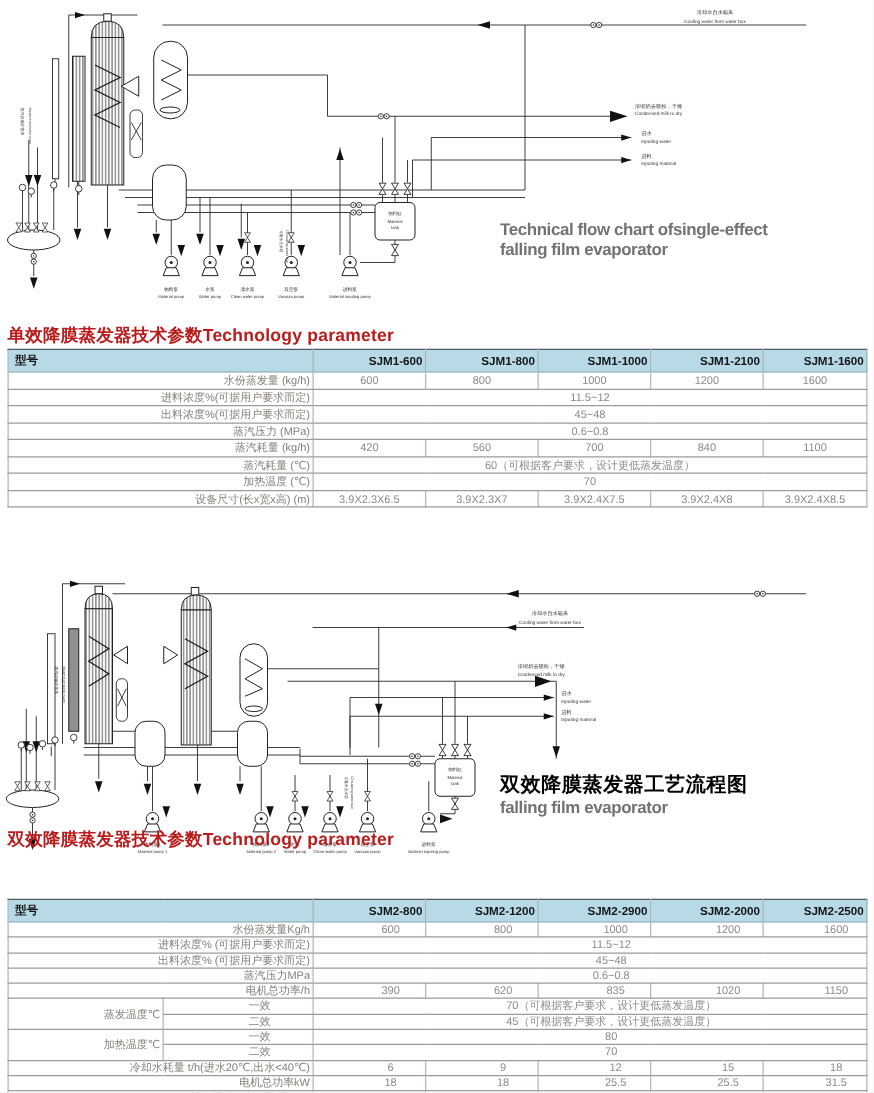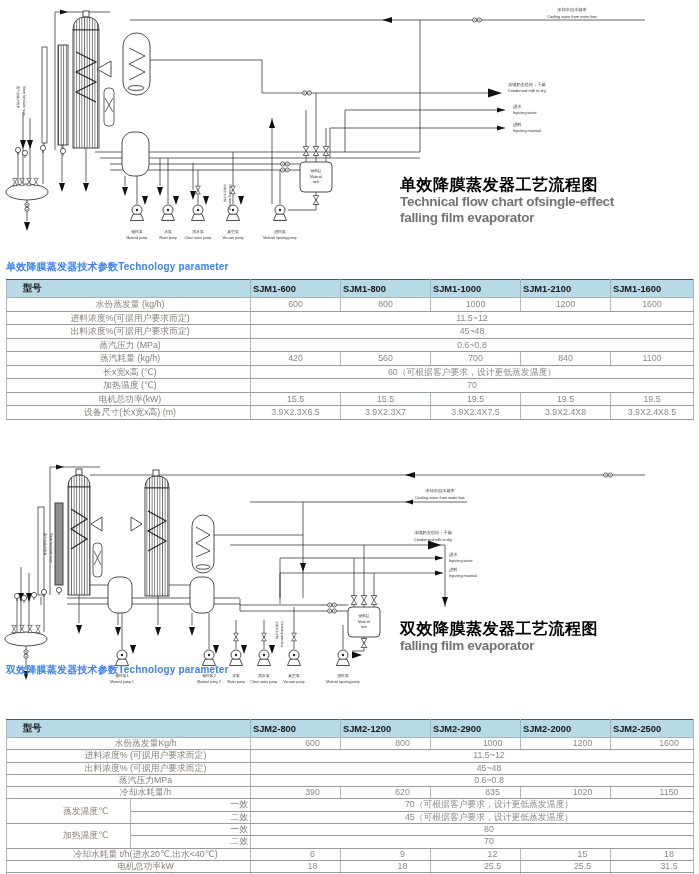--- a/index.html
+++ b/index.html
@@ -3,30 +3,30 @@
 <meta charset="utf-8">
 <style>
   html,body{margin:0;padding:0;background:#e8e8e8;}
   .page{position:relative;width:699px;height:874px;background:#fff;overflow:hidden;
         font-family:"Liberation Sans","DejaVu Sans",sans-serif;color:#222;}
   .abs{position:absolute;}
   svg{display:block;}
   svg text{font-family:"Liberation Sans","DejaVu Sans",sans-serif;fill:#333;}
   .dtitle .zh{font-size:16px;font-weight:700;color:#000;letter-spacing:.5px;line-height:18px;}
   .dtitle .en{font-size:13.5px;font-weight:700;color:#737373;letter-spacing:-.3px;line-height:15.5px;}
-  .sect-heading{font-size:10px;font-weight:700;color:#3b82f6;letter-spacing:.2px;}
+  .sect-heading{font-size:14px;font-weight:700;color:#b91c1c;letter-spacing:.2px;}
   table.param{border-collapse:collapse;table-layout:fixed;width:687px;background:#fff;}
   table.param th{background:#b7dae6;color:#161616;font-size:9.3px;font-weight:700;
-      border:1px solid #9fb6bf;border-top:1.6px solid #4d5a60;padding:2px 2px;height:11px;text-align:left;}
-  table.param th.lab{text-align:left;padding-left:16px;margin-top:40px;}
+      border:1px solid #9fb6bf;border-top:1.6px solid #4d5a60;padding:2px 2px;height:11px;text-align:right;}
+  table.param th.lab{text-align:left;padding-left:5px;margin-top:40px;}
   table.param td{border:1px solid #a7bcc4;border-top:1px solid #9c9c9c;border-bottom:1px solid #9c9c9c;
       font-size:8.8px;color:#8a8a8a;text-align:center;padding:1px 2px;line-height:10.5px;height:10.5px;
       white-space:nowrap;overflow:hidden;}
-  table.param td.lab{text-align:center;padding-left:5px;color:#857f78;}
-  table.param td.sub{text-align:right;padding-left:14px;color:#857f78;}
+  table.param td.lab{text-align:right;padding-left:5px;color:#857f78;}
+  table.param td.sub{text-align:center;padding-left:14px;color:#857f78;}
   #table2 td{height:9.3px;line-height:9.3px;padding-left:36px;}
 </style>
 </head>
 <body>
 
 <div class="page">
 
   <svg class="abs" style="left:0;top:0" width="699" height="256" viewBox="0 0 699 256">
     <defs>
       <pattern id="tubes" patternUnits="userSpaceOnUse" width="2.6" height="4">
@@ -168,21 +168,20 @@
       <text x="513" y="126" font-size="4.2">进料</text>
       <text x="513" y="132" font-size="3.8">Inputing material</text>
       <text transform="translate(17,86) rotate(90)" font-size="3.2">蒸汽自锅炉房来</text>
       <text transform="translate(23,86) rotate(90)" font-size="2.8">Steam from boiler room</text>
       <text transform="translate(224,184) rotate(90)" font-size="3">冷凝水去水箱</text>
       <text transform="translate(229,184) rotate(90)" font-size="2.8">Circulating water box</text>
     </g>
   </svg>
 
   <div class="abs dtitle" style="left:400px;top:176px;width:290px">
-    <div class="zh">单效降膜蒸发器工艺流程图</div>
     <div class="en">Technical flow chart ofsingle-effect</div>
     <div class="en">falling film evaporator</div>
   </div>
 
   <div class="abs sect-heading" style="left:6px;top:260px">单效降膜蒸发器技术参数Technology parameter</div>
   <table class="param abs" style="left:6px;top:279px" id="table1">
       <colgroup>
         <col style="width: 244px;">
         <col style="width: 90px;">
         <col style="width: 90px;">
@@ -223,34 +222,26 @@
         </tr>
         <tr>
           <td class="lab">蒸汽耗量 (kg/h)</td>
           <td class="val">420</td>
           <td class="val">560</td>
           <td class="val">700</td>
           <td class="val">840</td>
           <td class="val">1100</td>
         </tr>
         <tr>
-          <td class="lab">长x宽x高 (℃)</td>
+          <td class="lab">蒸汽耗量 (℃)</td>
           <td class="val" colspan="5">60（可根据客户要求，设计更低蒸发温度）</td>
         </tr>
         <tr>
           <td class="lab">加热温度 (℃)</td>
           <td class="val" colspan="5">70</td>
-        </tr>
-        <tr>
-          <td class="lab">电机总功率(kW)</td>
-          <td class="val">15.5</td>
-          <td class="val">15.5</td>
-          <td class="val">19.5</td>
-          <td class="val">19.5</td>
-          <td class="val">19.5</td>
         </tr>
         <tr>
           <td class="lab">设备尺寸(长x宽x高) (m)</td>
           <td class="val">3.9X2.3X6.5</td>
           <td class="val">3.9X2.3X7</td>
           <td class="val">3.9X2.4X7.5</td>
           <td class="val">3.9X2.4X8</td>
           <td class="val">3.9X2.4X8.5</td>
         </tr>
       </tbody>
@@ -435,21 +426,21 @@
         </tr>
         <tr>
           <td class="lab" colspan="2">出料浓度% (可据用户要求而定)</td>
           <td class="val" colspan="5">45~48</td>
         </tr>
         <tr>
           <td class="lab" colspan="2">蒸汽压力MPa</td>
           <td class="val" colspan="5">0.6~0.8</td>
         </tr>
         <tr>
-          <td class="lab" colspan="2">冷却水耗量/h</td>
+          <td class="lab" colspan="2">电机总功率/h</td>
           <td class="val">390</td>
           <td class="val">620</td>
           <td class="val">835</td>
           <td class="val">1020</td>
           <td class="val">1150</td>
         </tr>
         <tr>
           <td class="lab" rowspan="2">蒸发温度℃</td>
           <td class="sub">一效</td>
           <td class="val" colspan="5">70（可根据客户要求，设计更低蒸发温度）</td>

